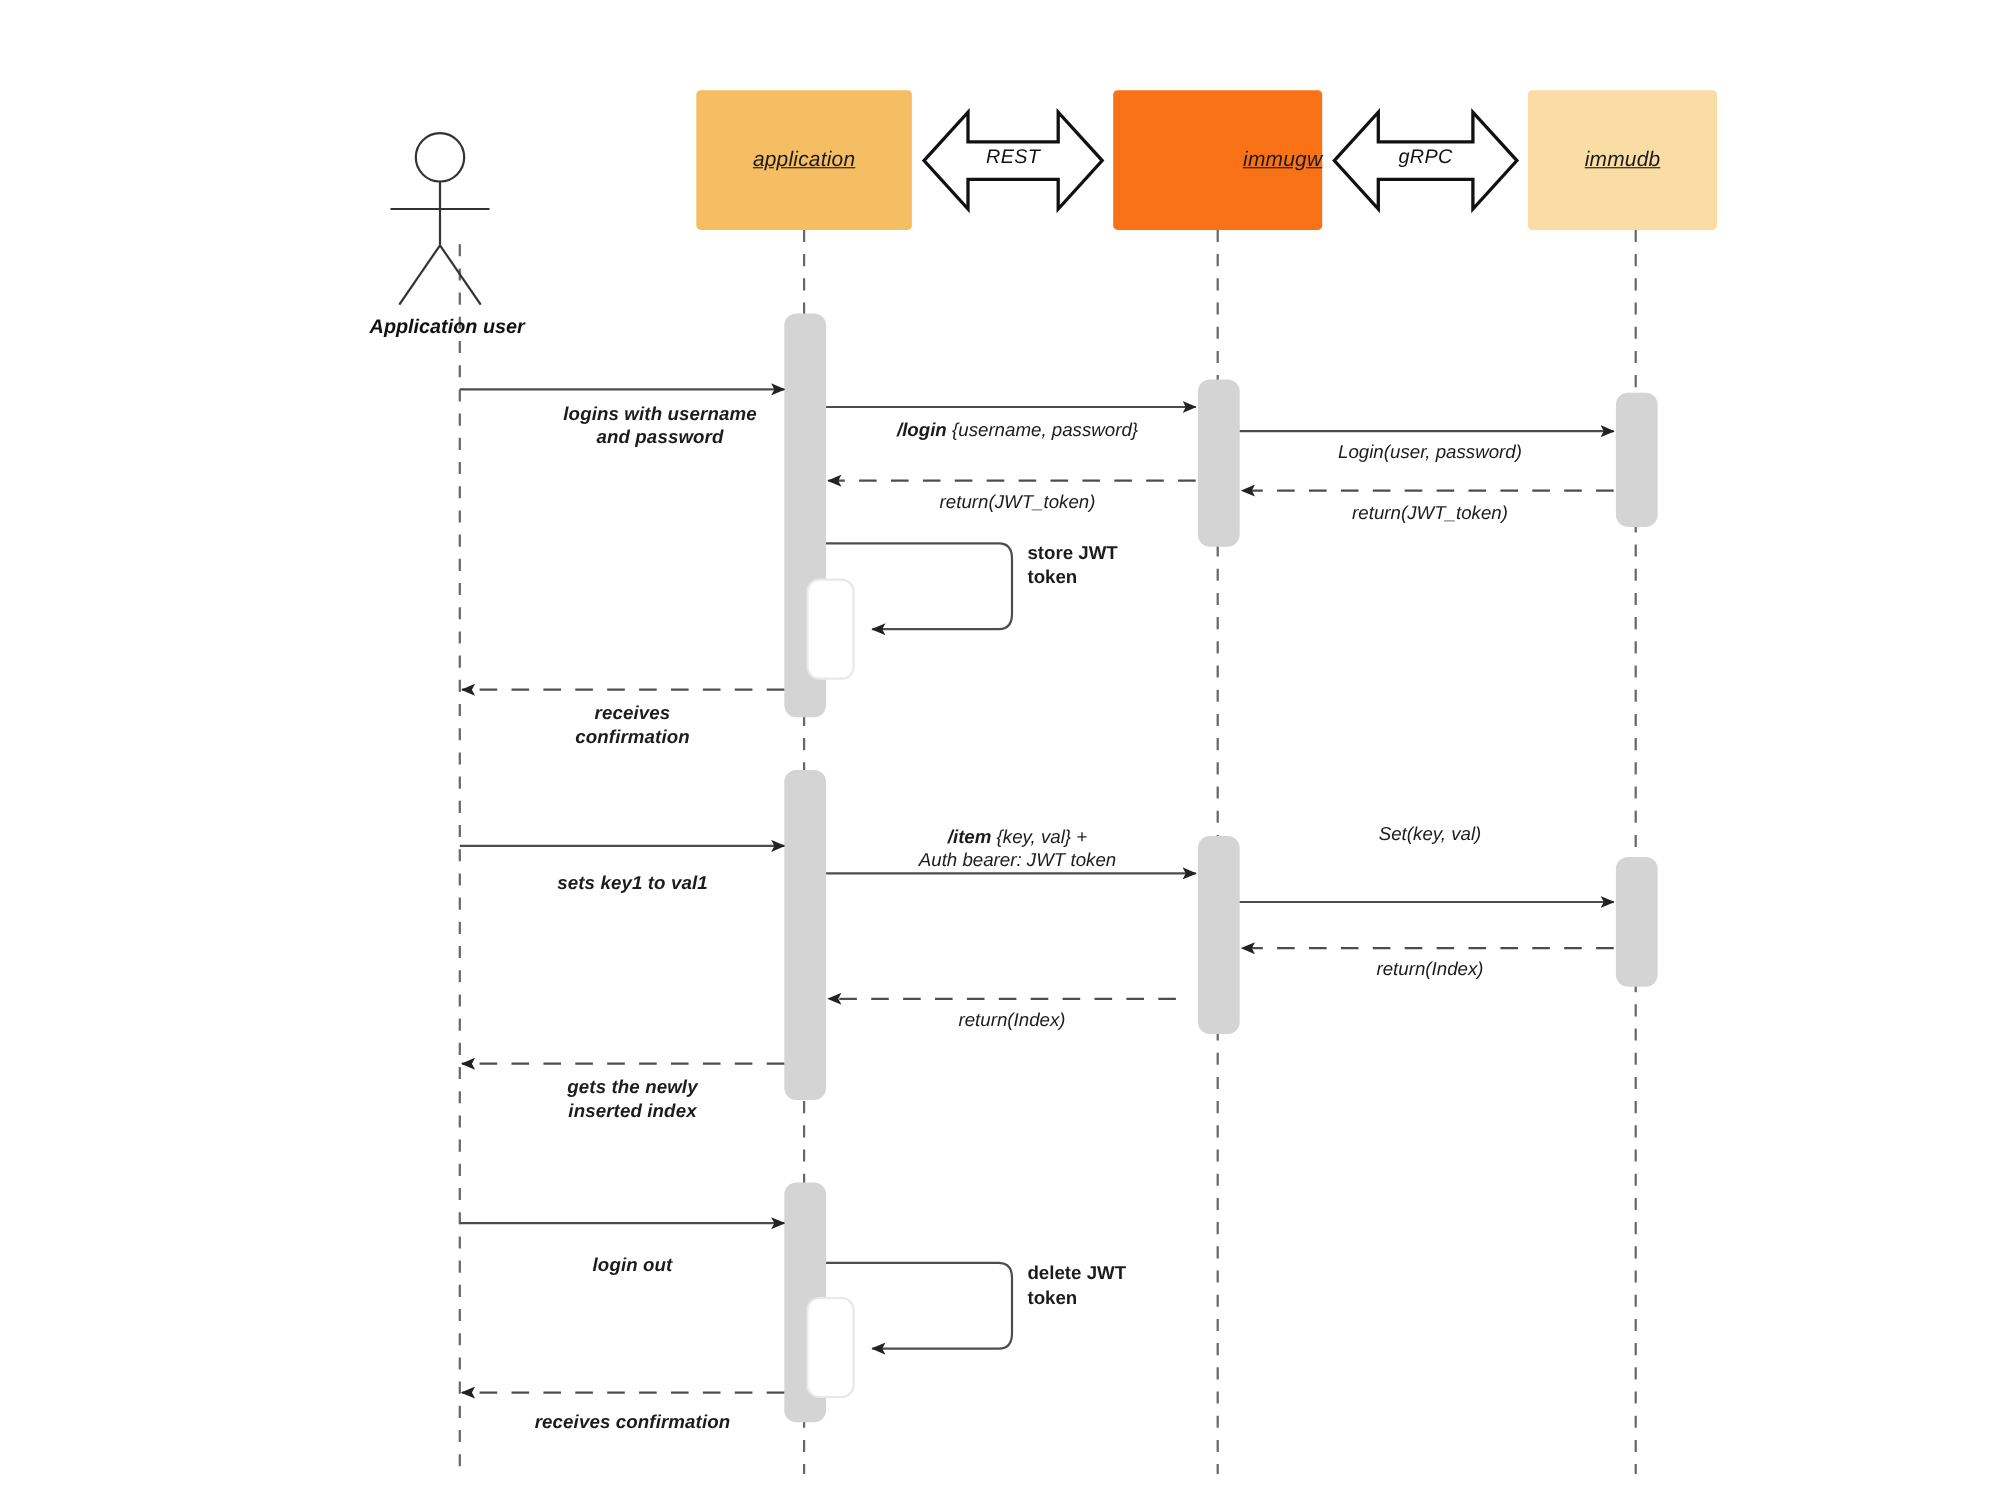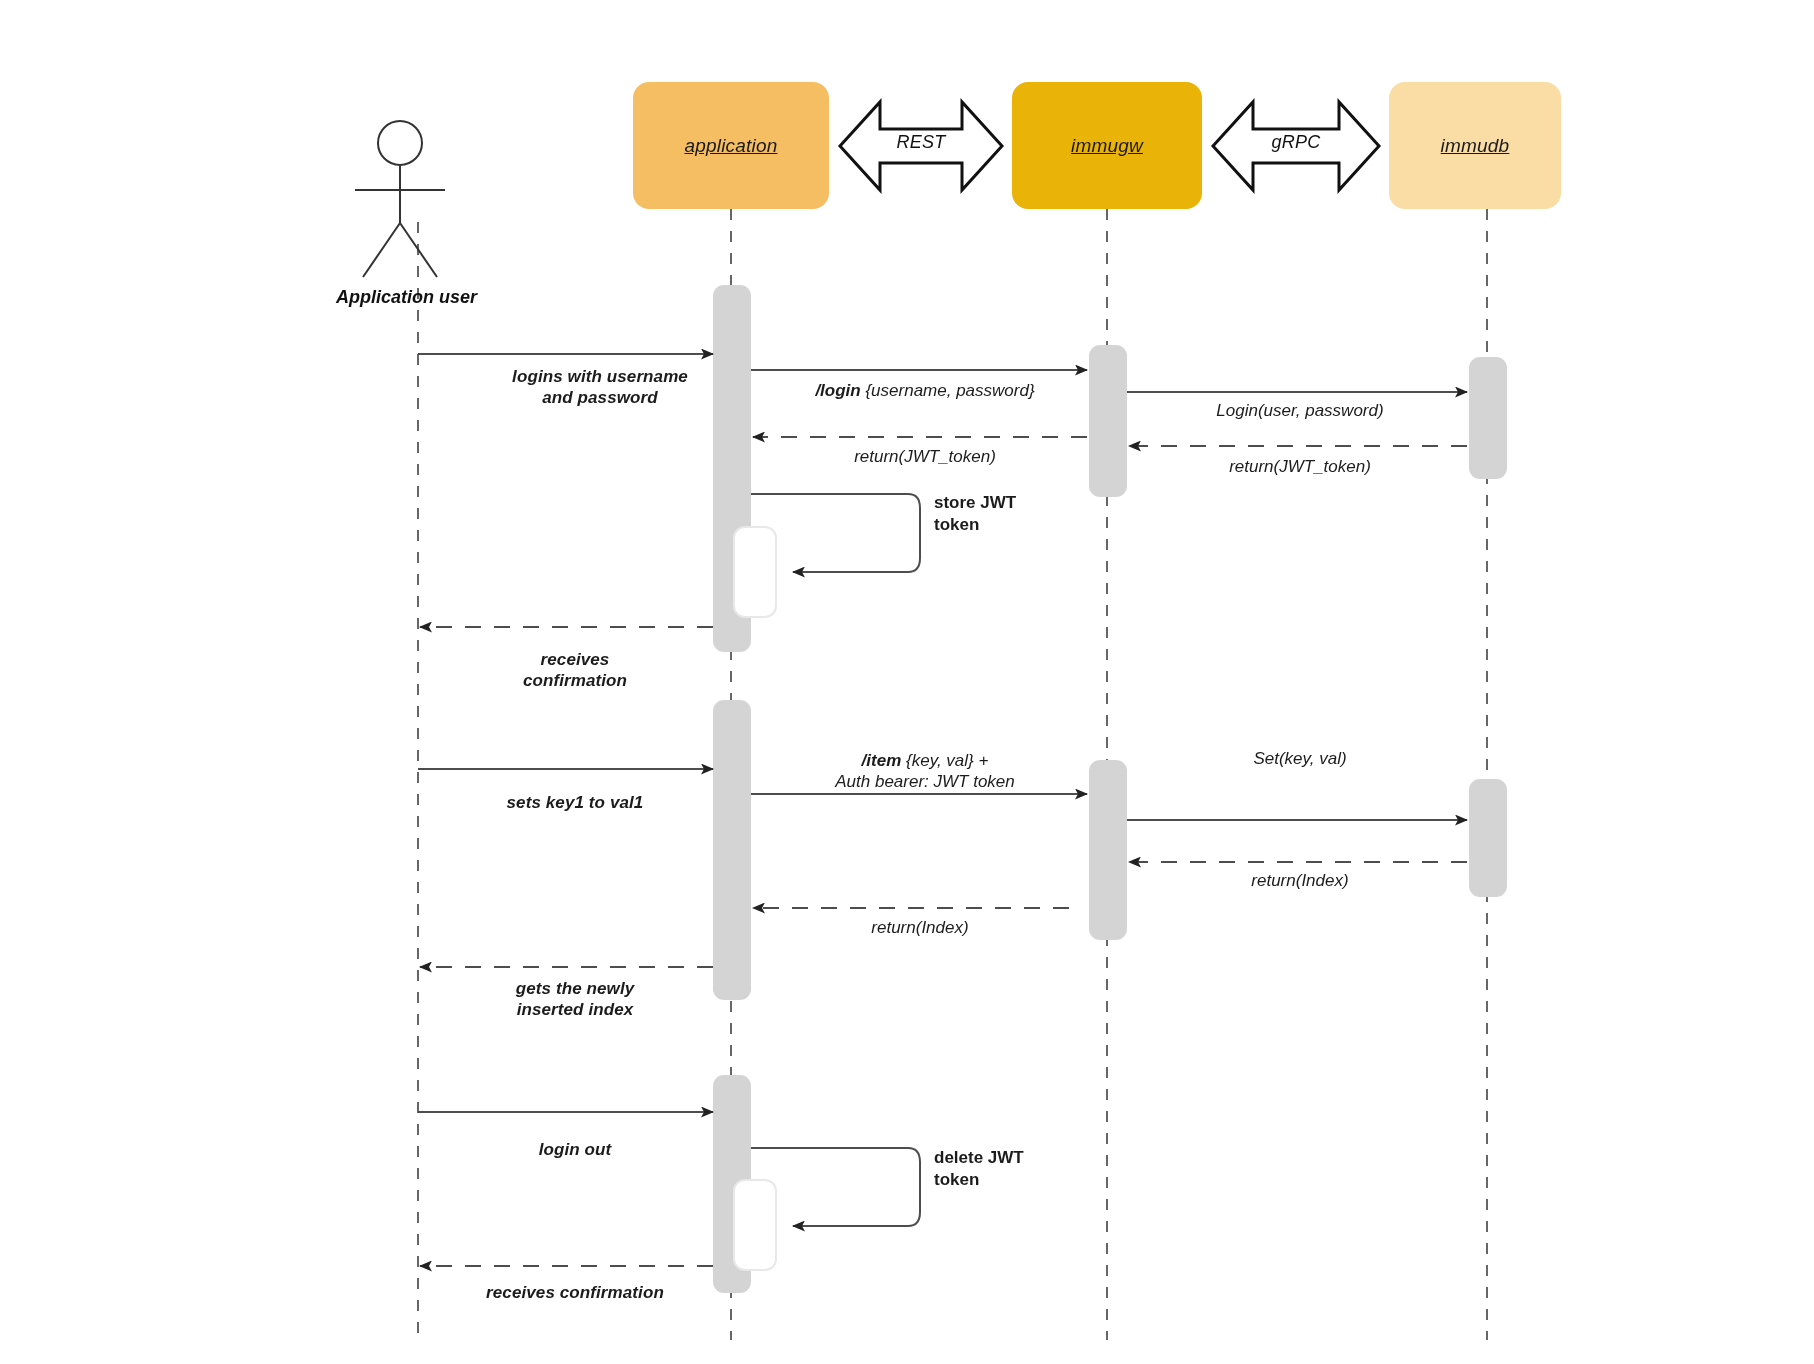--- a/index.html
+++ b/index.html
@@ -21,21 +21,21 @@
   svg.layer {
     position: absolute;
     left: 0;
     top: 0;
     width: 1814px;
     height: 1364px;
     overflow: visible;
   }
   .lifeline-box {
     position: absolute;
-    border-radius: 16px;
+    border-radius: 4px;
     display: flex;
     align-items: center;
     justify-content: center;
   }
   .lifeline-box .lbl {
     font-style: italic;
     font-size: 19px;
     color: #1a1a1a;
     text-decoration: underline;
     letter-spacing: 0.2px;
@@ -144,41 +144,41 @@
         <line x1="418" y1="1112" x2="713" y2="1112" stroke="#4d4d4d" stroke-width="2" marker-end="url(#arrowSolid)"></line>
         <path d="M 751 1148 L 908 1148 Q 920 1148 920 1162 L 920 1212 Q 920 1226 908 1226 L 793 1226" fill="none" stroke="#4d4d4d" stroke-width="2" marker-end="url(#arrowSolid)"></path>
         <line x1="713" y1="1266" x2="420" y2="1266" stroke="#4d4d4d" stroke-width="2" marker-end="url(#arrowSolid)" stroke-dasharray="16 13"></line>
       </g>
   </svg>
 
   <div id="boxes">
       <div class="lifeline-box" style="left: 633px; top: 82px; width: 196px; height: 127px; background: rgb(245, 190, 99);">
         <span class="lbl">application</span>
       </div>
-      <div class="lifeline-box" style="left: 1012px; top: 82px; width: 190px; height: 127px; background: #eab308;">
+      <div class="lifeline-box" style="left: 1012px; top: 82px; width: 190px; height: 127px; background: #f97316; justify-content: flex-end;">
         <span class="lbl">immugw</span>
       </div>
       <div class="lifeline-box" style="left: 1389px; top: 82px; width: 172px; height: 127px; background: rgb(250, 220, 165);">
         <span class="lbl">immudb</span>
       </div>
     </div>
 
   <div id="labels">
       <div class="proto-label" style="left: 880px; top: 132px; width: 82px;">REST</div>
       <div class="proto-label" style="left: 1253px; top: 132px; width: 86px;">gRPC</div>
       <div class="actor-label" style="left: 336px; top: 287px;">Application user</div>
       <div class="msg-label actor-msg" style="left: 455px; top: 366px; width: 290px;">logins with username
 and password</div>
       <div class="msg-label sys-msg" style="left: 760px; top: 380px; width: 330px;"><b class="api">/login</b><span style="font-style: italic;"> {username, password}</span></div>
       <div class="msg-label sys-msg" style="left: 1130px; top: 400px; width: 340px;">Login(user, password)</div>
       <div class="msg-label sys-msg" style="left: 760px; top: 446px; width: 330px;">return(JWT_token)</div>
       <div class="msg-label sys-msg" style="left: 1130px; top: 456px; width: 340px;">return(JWT_token)</div>
       <div class="msg-label self-msg" style="left: 934px; top: 492px; width: 160px;">store JWT
 token</div>
-      <div class="msg-label actor-msg" style="left: 430px; top: 638px; width: 290px; margin-top: 11px;">receives
+      <div class="msg-label actor-msg" style="left: 430px; top: 638px; width: 290px;">receives
 confirmation</div>
       <div class="msg-label actor-msg" style="left: 430px; top: 792px; width: 290px;">sets key1 to val1</div>
       <div class="msg-label sys-msg" style="left: 760px; top: 750px; width: 330px;"><b class="api">/item</b><span style="font-style: italic;"> {key, val} +
 Auth bearer: JWT token</span></div>
       <div class="msg-label sys-msg" style="left: 1130px; top: 748px; width: 340px;">Set(key, val)</div>
       <div class="msg-label sys-msg" style="left: 1130px; top: 870px; width: 340px;">return(Index)</div>
       <div class="msg-label sys-msg" style="left: 760px; top: 917px; width: 320px;">return(Index)</div>
       <div class="msg-label actor-msg" style="left: 430px; top: 978px; width: 290px;">gets the newly
 inserted index</div>
       <div class="msg-label actor-msg" style="left: 430px; top: 1139px; width: 290px;">login out</div>

